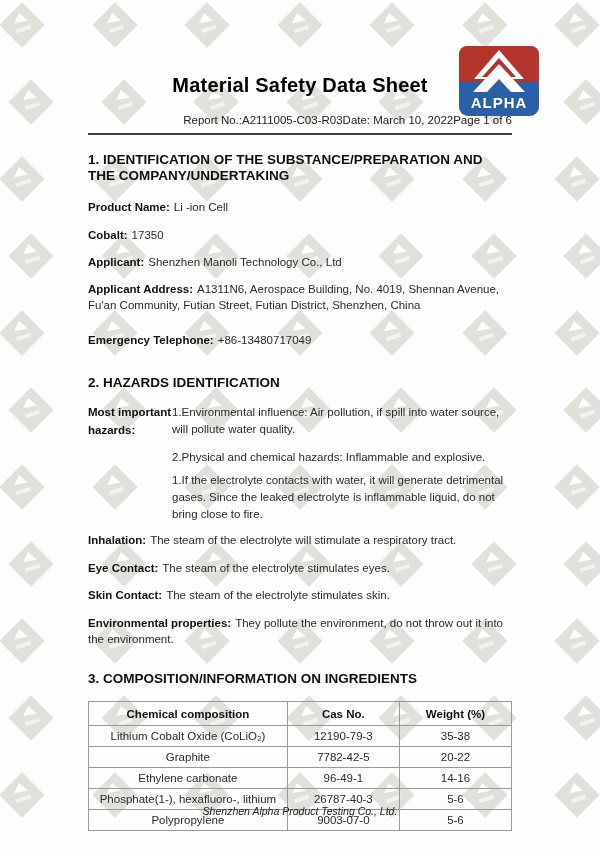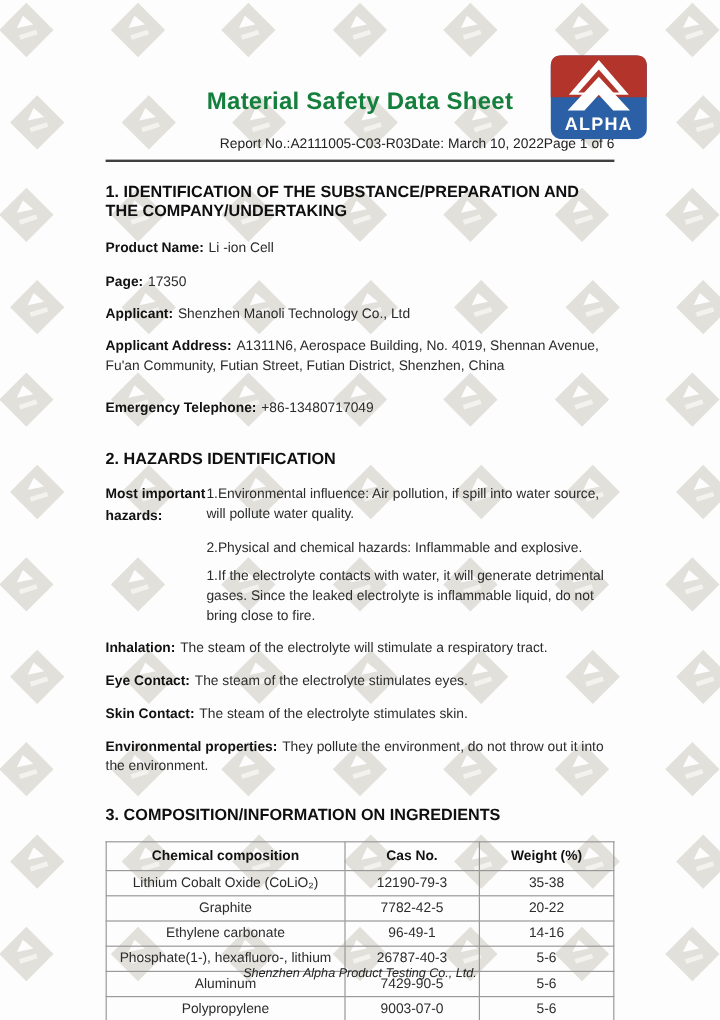--- a/index.html
+++ b/index.html
@@ -32,21 +32,21 @@
   .wm .t2 {
     left: 17px; top: 25px; width: 15px; height: 4px;
     background: #f3f2ee; transform: rotate(-18deg);
   }
 
   
   .content { position: absolute; left: 88px; top: 0; width: 424px; z-index: 1; }
 
   .doc-title {
     margin: 0; padding-top: 74px;
-    font-size: 20px; font-weight: bold; color: #15803d;
+    font-size: 20px; font-weight: bold; color: #000000;
     text-align: center; letter-spacing: 0.2px;
   }
 
   .logo { position: absolute; left: 458px; top: 46px; width: 82px; height: 70px; z-index: 2; }
 
   .report-row {
     display: flex; justify-content: flex-end;
     margin-top: 17px; padding-bottom: 7px;
     border-bottom: 2px solid #404040;
     font-size: 11.5px; color: #222;
@@ -508,21 +508,21 @@
       <span>Date: March 10, 2022</span>
       <span>Page 1 of 6</span>
     </div>
 
     <h2 class="sec-heading sec1-heading">1. IDENTIFICATION OF THE SUBSTANCE/PREPARATION AND THE COMPANY/UNDERTAKING</h2>
 
     <p class="field first">
       <span class="lbl">Product Name:</span><span>Li -ion Cell</span>
     </p>
     <p class="field">
-      <span class="lbl">Page:</span><span>17350</span>
+      <span class="lbl">Cobalt:</span><span>17350</span>
     </p>
     <p class="field">
       <span class="lbl">Applicant:</span><span>Shenzhen Manoli Technology Co., Ltd</span>
     </p>
     <p class="field">
       <span class="lbl">Applicant Address:</span><span>A1311N6, Aerospace Building, No. 4019, Shennan Avenue, Fu'an Community, Futian Street, Futian District, Shenzhen, China</span>
     </p>
     <p class="field gap">
       <span class="lbl">Emergency Telephone:</span><span>+86-13480717049</span>
     </p>
@@ -584,25 +584,20 @@
           <td>Ethylene carbonate</td>
           <td>96-49-1</td>
           <td>14-16</td>
         </tr>
         <tr>
           <td>Phosphate(1-), hexafluoro-, lithium</td>
           <td>26787-40-3</td>
           <td>5-6</td>
         </tr>
         <tr>
-          <td>Aluminum</td>
-          <td>7429-90-5</td>
-          <td>5-6</td>
-        </tr>
-        <tr>
           <td>Polypropylene</td>
           <td>9003-07-0</td>
           <td>5-6</td>
         </tr>
 
       </tbody>
     </table>
   </div>
 
   <div class="footer">

